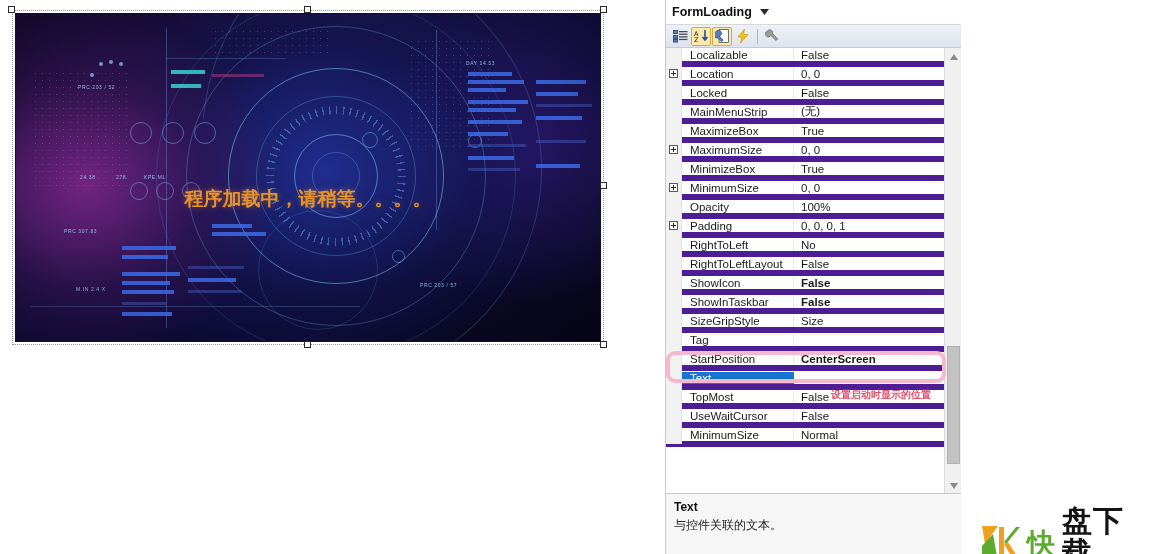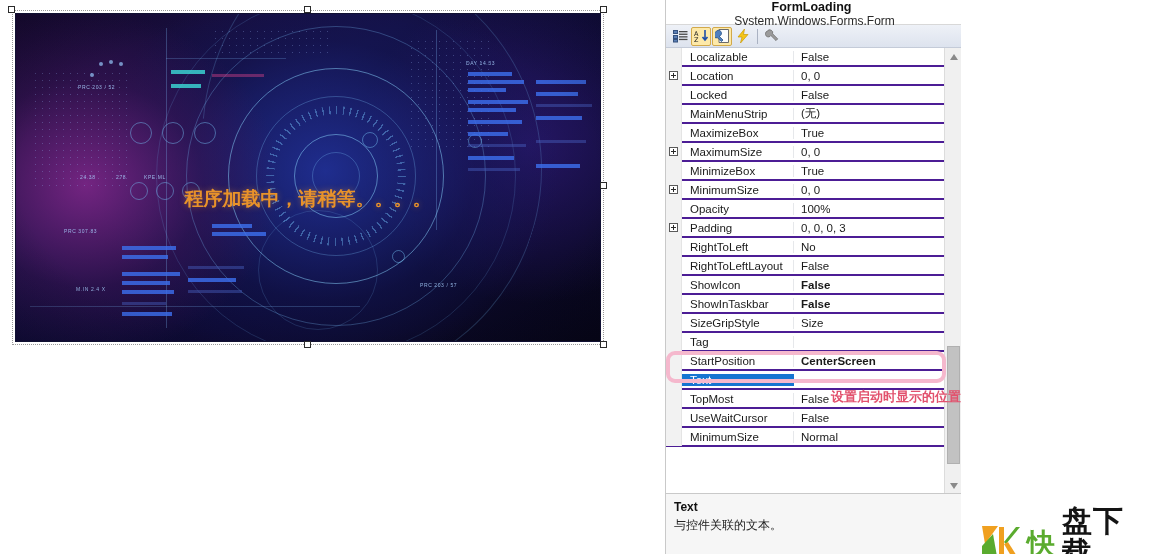--- a/index.html
+++ b/index.html
@@ -107,21 +107,21 @@
   
   #props-panel {
     position: absolute; left: 665px; top: 0; width: 295px; height: 554px;
     background: #f6f6f6;
     border-left: 1px solid #c9c9c9;
     font-size: 11.5px; color: #1a1a1a;
   }
   #object-combo {
     position: absolute; left: 0; top: 0; width: 295px; height: 25px;
     background: #ffffff; border-bottom: 1px solid #d8d8d8;
-    display: flex; align-items: center; padding: 0 4px 0 6px; flex-direction: column;
+    display: flex; align-items: center; padding: 0 4px 0 6px;
   }
   #obj-name { font-weight: 700; font-size: 12.5px; color: #101010; margin-right: 6px; }
   #obj-type { font-size: 12px; color: #2b2b2b; flex: 1; }
   #combo-arrow {
     width: 13px; height: 100%; display: flex; align-items: center; justify-content: center;
     color: #333;
   }
   #combo-arrow svg { display: block; }
 
   #props-toolbar {
@@ -138,21 +138,21 @@
   .tb-sep { width: 1px; height: 15px; background: #aab2c2; margin: 0 3px; }
 
   #prop-list {
     position: absolute; left: 0; top: 48px; width: 295px; height: 446px;
     background: #ffffff; overflow: hidden;
     border-bottom: 1px solid #c9c9c9;
   }
   #prop-rows { position: absolute; left: 0; top: 0; width: 278px; }
   .prow {
     position: relative; height: 19px; display: flex; align-items: center;
-    border-bottom: 2px solid #4c1d95;
+    border-bottom: 6px solid #4c1d95;
   }
   .prow .gutter {
     width: 16px; height: 19px; flex: none;
     background: #f2f2f2; border-right: 1px solid #e4e4e4;
     display: flex; align-items: center; justify-content: center;
   }
   .expander {
     width: 9px; height: 9px; border: 1px solid #5a5a5a; background: #fff;
     position: relative;
   }
@@ -201,21 +201,21 @@
 
   
   #highlight-rect {
     position: absolute; left: 666px; top: 351px;
     width: 280px; height: 32px;
     border: 4px solid #f5b8cd; border-radius: 9px;
     pointer-events: none;
   }
   #annotation {
     position: absolute; left: 831px; top: 388px;
-    font-size: 13px; color: #e2516d; font-weight: 700;
+    font-size: 10px; color: #e2516d; font-weight: 700;
     font-family: "DejaVu Sans", sans-serif; white-space: nowrap;
   }
 
   
   #logo {
     position: absolute; left: 980px; top: 505px;
     display: flex; align-items: center; gap: 7px;
   }
   #logo-mark { width: 40px; height: 40px; position: relative; }
   #logo-kuai {
@@ -332,21 +332,20 @@
       <div class="handle mid" style="left:588px; top:172px;"></div>
       <div class="handle" style="left:588px;  top:331px;"></div>
       <div class="handle mid" style="left:292px; top:331px;"></div>
     </div>
   </div>
 
   <div id="props-panel">
 
     <div id="object-combo">
       <span id="obj-name">FormLoading</span>
-      <span id="obj-type">System.Windows.Forms.Form</span>
       <span id="combo-arrow">
         <svg width="9" height="6" viewBox="0 0 9 6">
             <path d="M0 0 L9 0 L4.5 6 Z" fill="#2a2a2a"></path>
           </svg>
       </span>
     </div>
 
     <div id="props-toolbar">
       <div class="tbtn">
         <svg width="15" height="14" viewBox="0 0 15 14">
@@ -436,21 +435,21 @@
           <div class="prow">
             <div class="gutter"></div>
             <div class="pname">Opacity</div>
             <div class="pval">100%</div>
           </div>
           <div class="prow">
             <div class="gutter">
               <span class="expander"></span>
             </div>
             <div class="pname">Padding</div>
-            <div class="pval">0, 0, 0, 3</div>
+            <div class="pval">0, 0, 0, 1</div>
           </div>
           <div class="prow">
             <div class="gutter"></div>
             <div class="pname">RightToLeft</div>
             <div class="pval">No</div>
           </div>
           <div class="prow">
             <div class="gutter"></div>
             <div class="pname">RightToLeftLayout</div>
             <div class="pval">False</div>

